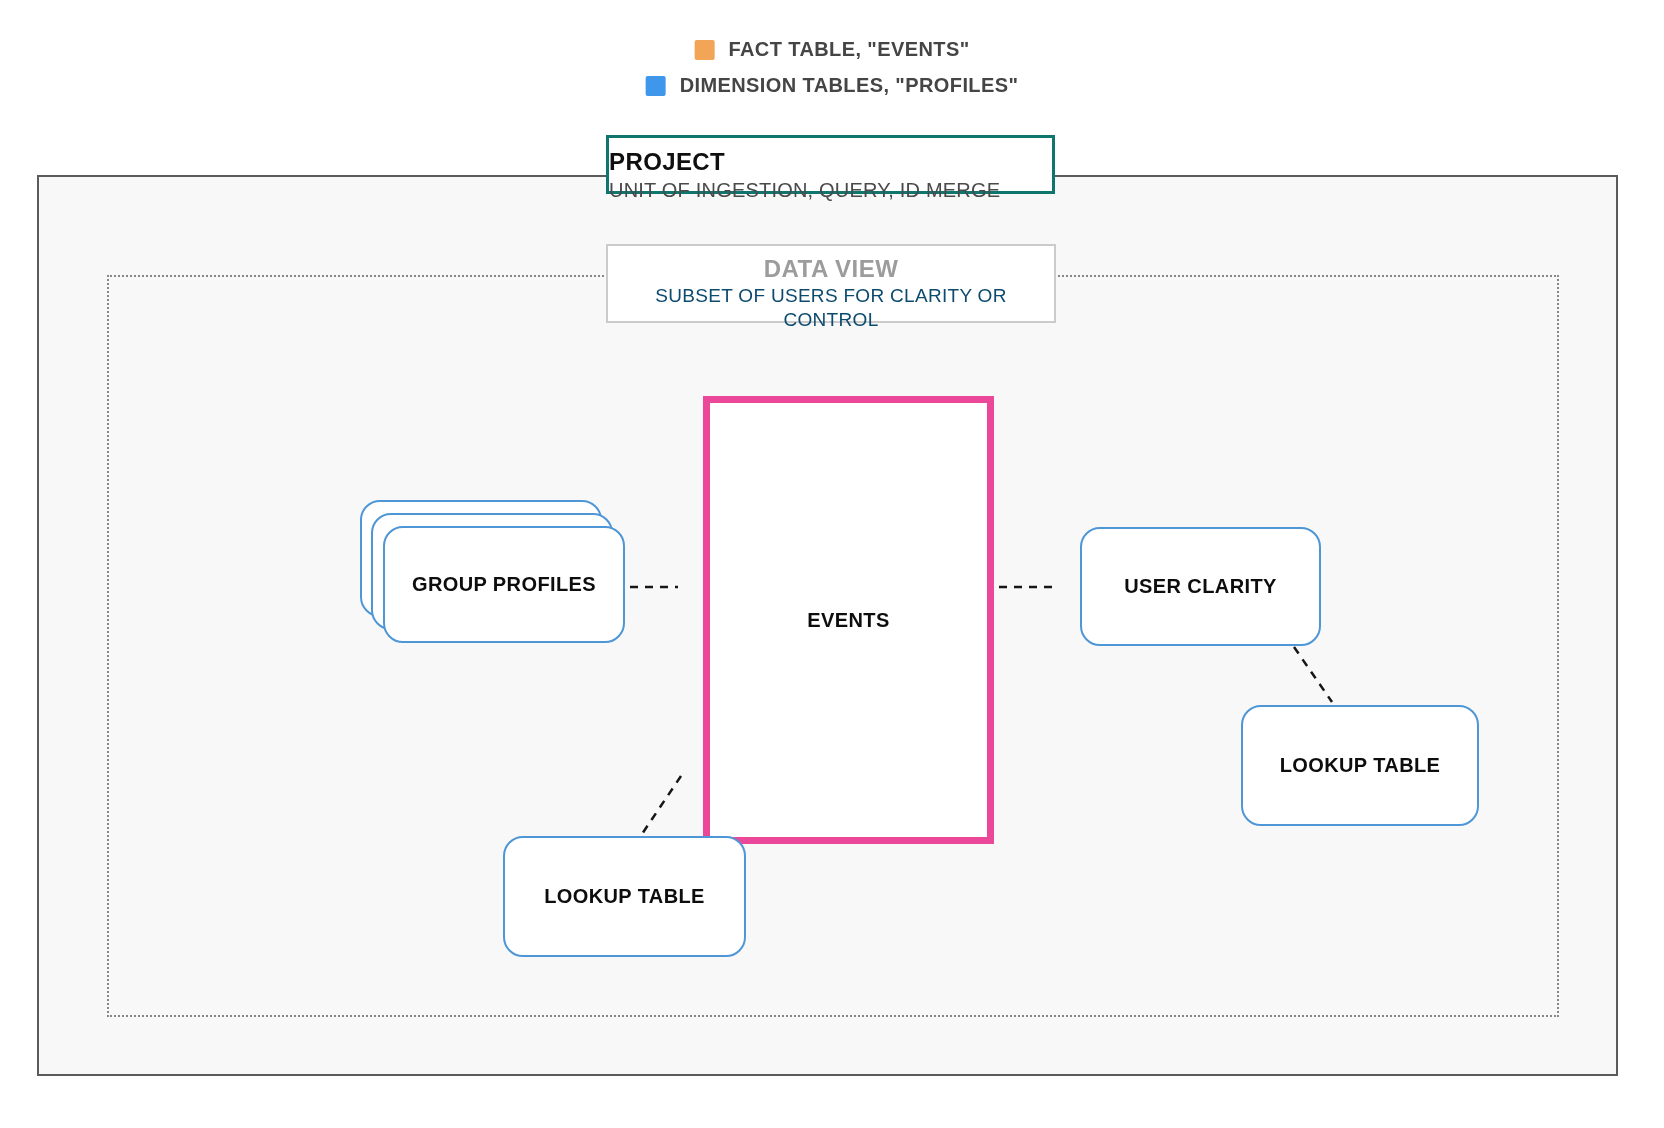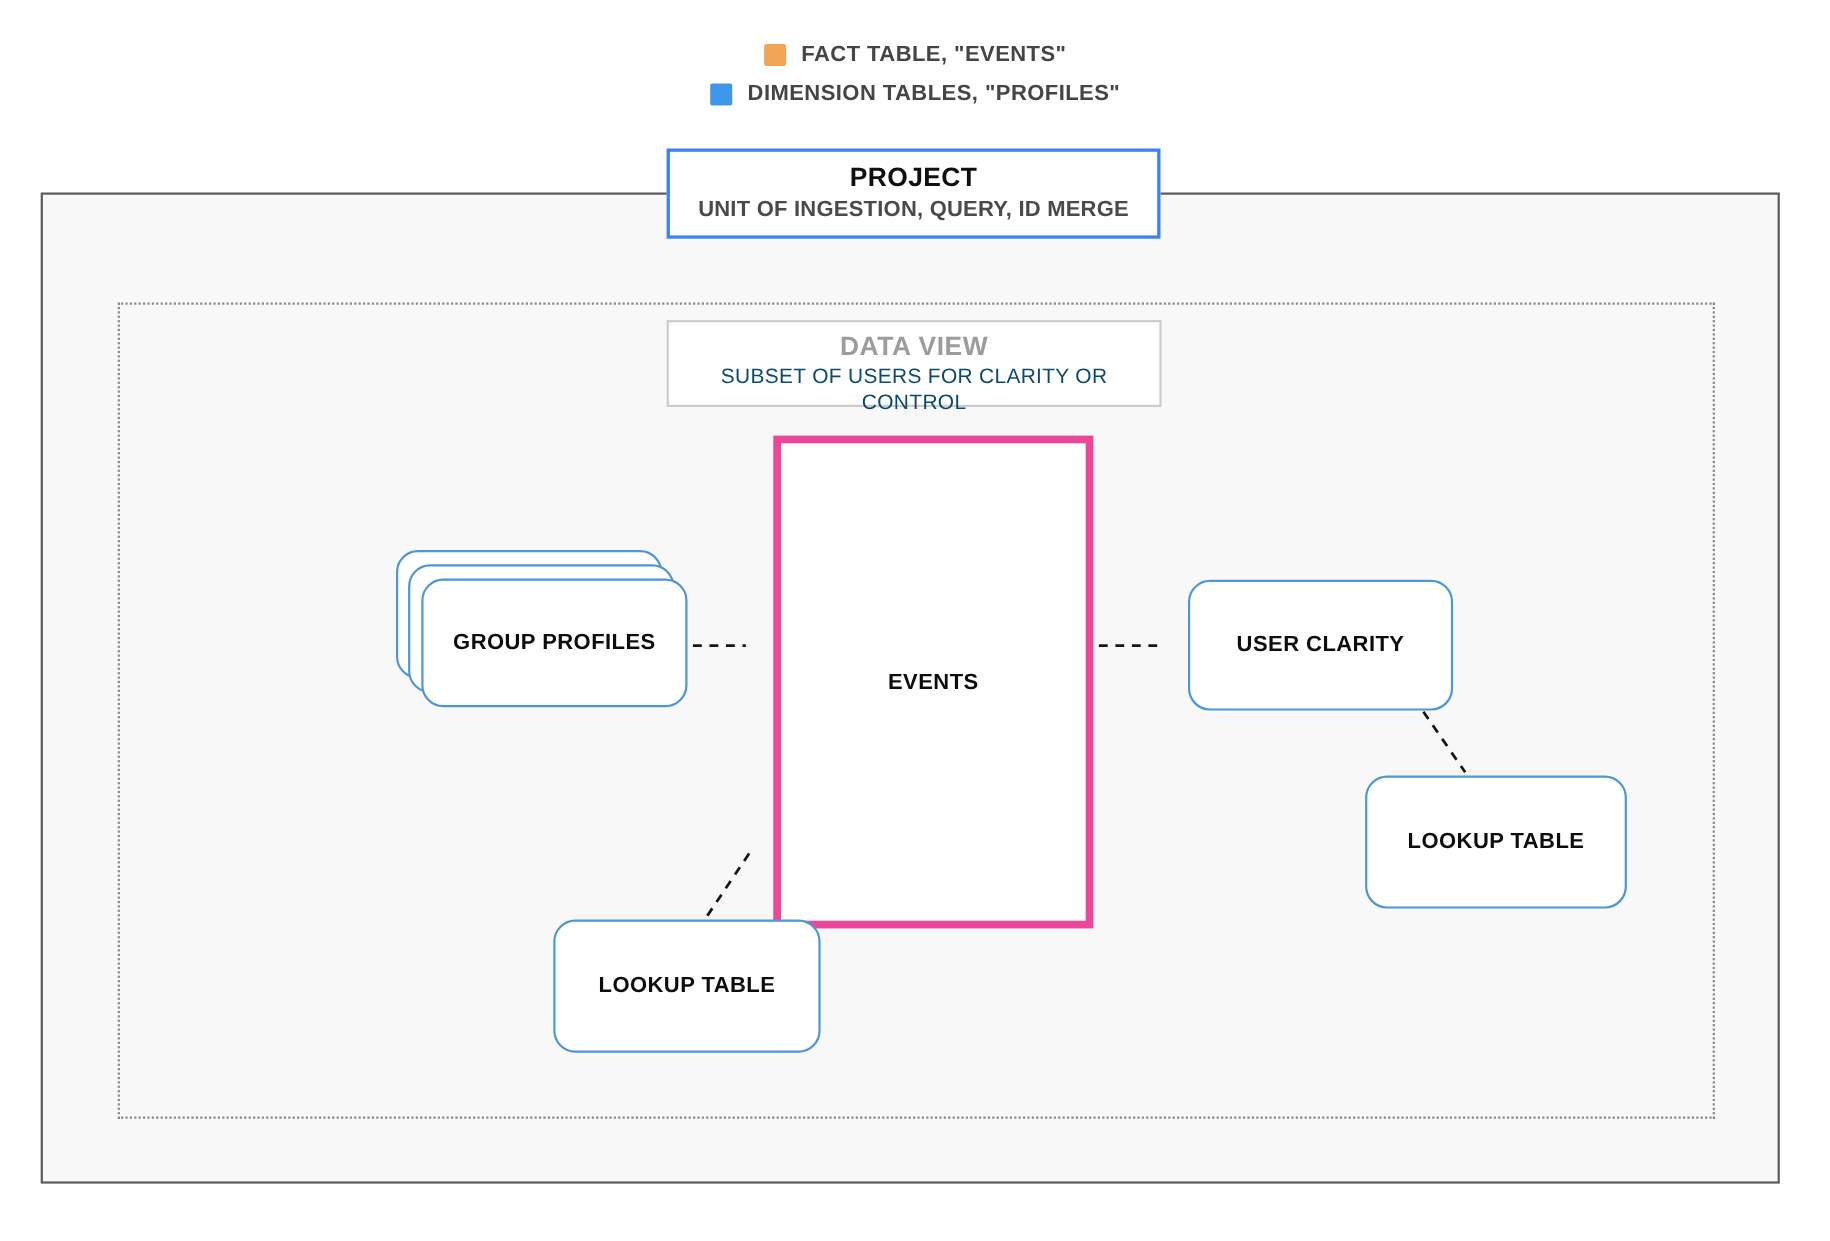--- a/index.html
+++ b/index.html
@@ -67,54 +67,51 @@
     border: 2px dotted #878787;
     z-index: 1;
   }
 
   
   .project-box {
     position: absolute;
     left: 606px;
     top: 135px;
     width: 449px;
-    height: 82px;
-    background: #ffffff;
-    border: 3px solid #3b82f6;
+    height: 59px;
+    background: #ffffff;
+    border: 3px solid #0f766e;
     z-index: 5;
-    text-align: center;
     padding-top: 11px;
   }
   .project-title {
     font-size: 24px;
     font-weight: bold;
     color: #0f0f0f;
     letter-spacing: 0.4px;
     line-height: 26px;
   }
   .project-subtitle {
     font-size: 20px;
     color: #4a4a4a;
     letter-spacing: 0.2px;
     line-height: 26px;
     margin-top: 2px;
-    font-weight: bold;
   }
   .data-view-box {
     position: absolute;
     left: 606px;
     top: 244px;
     width: 450px;
     height: 79px;
     background: #ffffff;
     border: 2px solid #cbcbcb;
     z-index: 4;
     text-align: center;
     padding-top: 10px;
-    margin-top: 47px;
   }
   .data-view-title {
     font-size: 24px;
     font-weight: bold;
     color: #9c9c9c;
     letter-spacing: 0.5px;
     line-height: 26px;
   }
   .data-view-subtitle {
     font-size: 19px;

